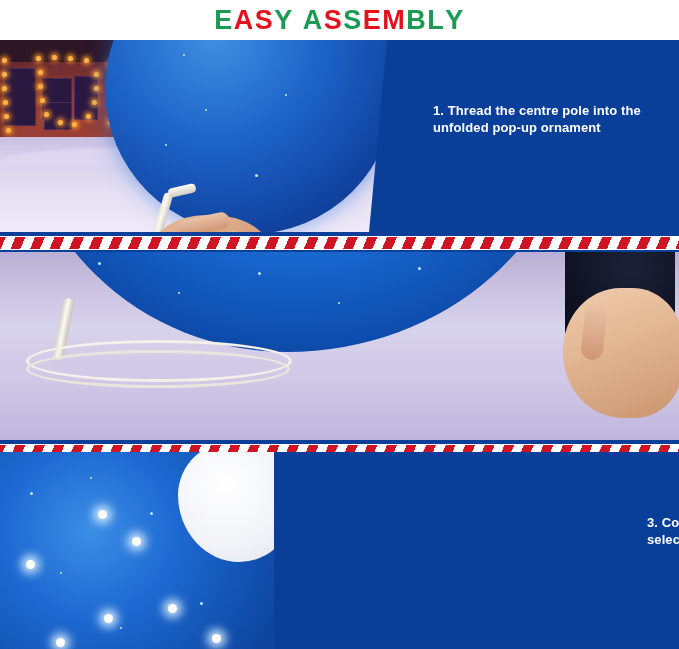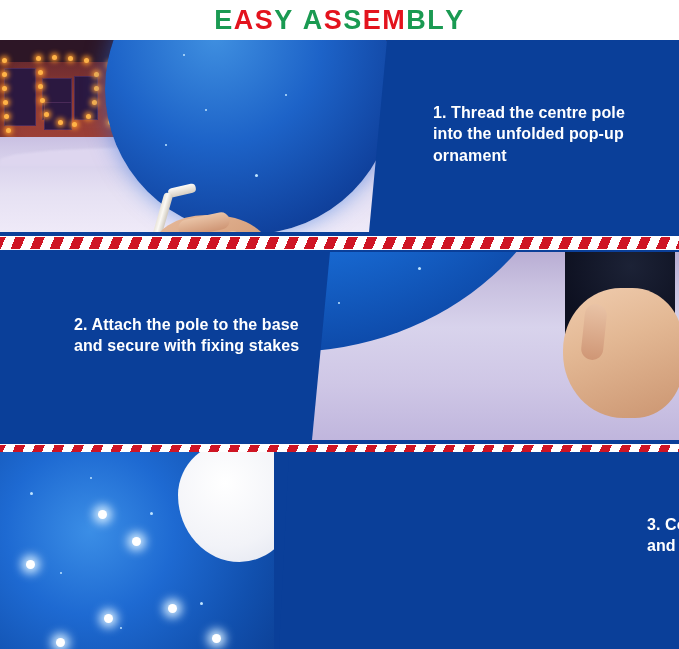--- a/index.html
+++ b/index.html
@@ -29,21 +29,21 @@
              #cf1524 0px,#cf1524 9px,
              #ffffff 9px,#ffffff 18px);
         border-top:1px solid #ffffff;border-bottom:1px solid #ffffff;}
 
   
   .panel{position:absolute;top:0;height:100%;background:#0a3f99;}
   #panel1{right:0;width:310px;clip-path:polygon(18px 0,100% 0,100% 100%,0 100%);}
   #panel2{left:0;width:330px;clip-path:polygon(0 0,100% 0,312px 100%,0 100%);}
   #panel3{right:0;width:400px;clip-path:polygon(10px 0,100% 0,100% 100%,0 100%);}
 
-  .steptext{position:absolute;color:#ffffff;font-weight:bold;font-size:16px;
+  .steptext{position:absolute;color:#ffffff;font-weight:bold;font-size:13px;
             line-height:1.33;letter-spacing:.1px;width:226px;
             font-family:"Liberation Sans",sans-serif;}
   #text1{right:20px;top:62px;}
   #text2{left:74px;top:62px;}
   #text3{left:368px;top:62px;width:230px;}
 
   
   .photo{position:absolute;top:0;height:100%;overflow:hidden;}
   #photo1{left:0;width:395px;}
   #photo2{left:0;width:679px;}
@@ -209,23 +209,20 @@
       </div>
       <div class="p2-pole"></div>
       <div class="p2-ring"></div>
       <div class="p2-ring2"></div>
       <div class="p2-stake"></div>
       <div class="p2-stake2"></div>
       <div class="p2-hand"></div>
       <div class="finger" style="right:74px;top:52px;width:22px;height:56px;transform:rotate(6deg)"></div>
     </div>
 
-    <div class="panel" id="panel2">
-      <div class="steptext" id="text2">2. Attach the pole to the base and secure with fixing stakes</div>
-    </div>
   </div>
 
   <div class="stripe" id="stripe2">
     <div class="band"></div>
   </div>
 
   <div class="row" id="row3">
 
     <div class="photo" id="photo3">
       <div class="p3-bg">

